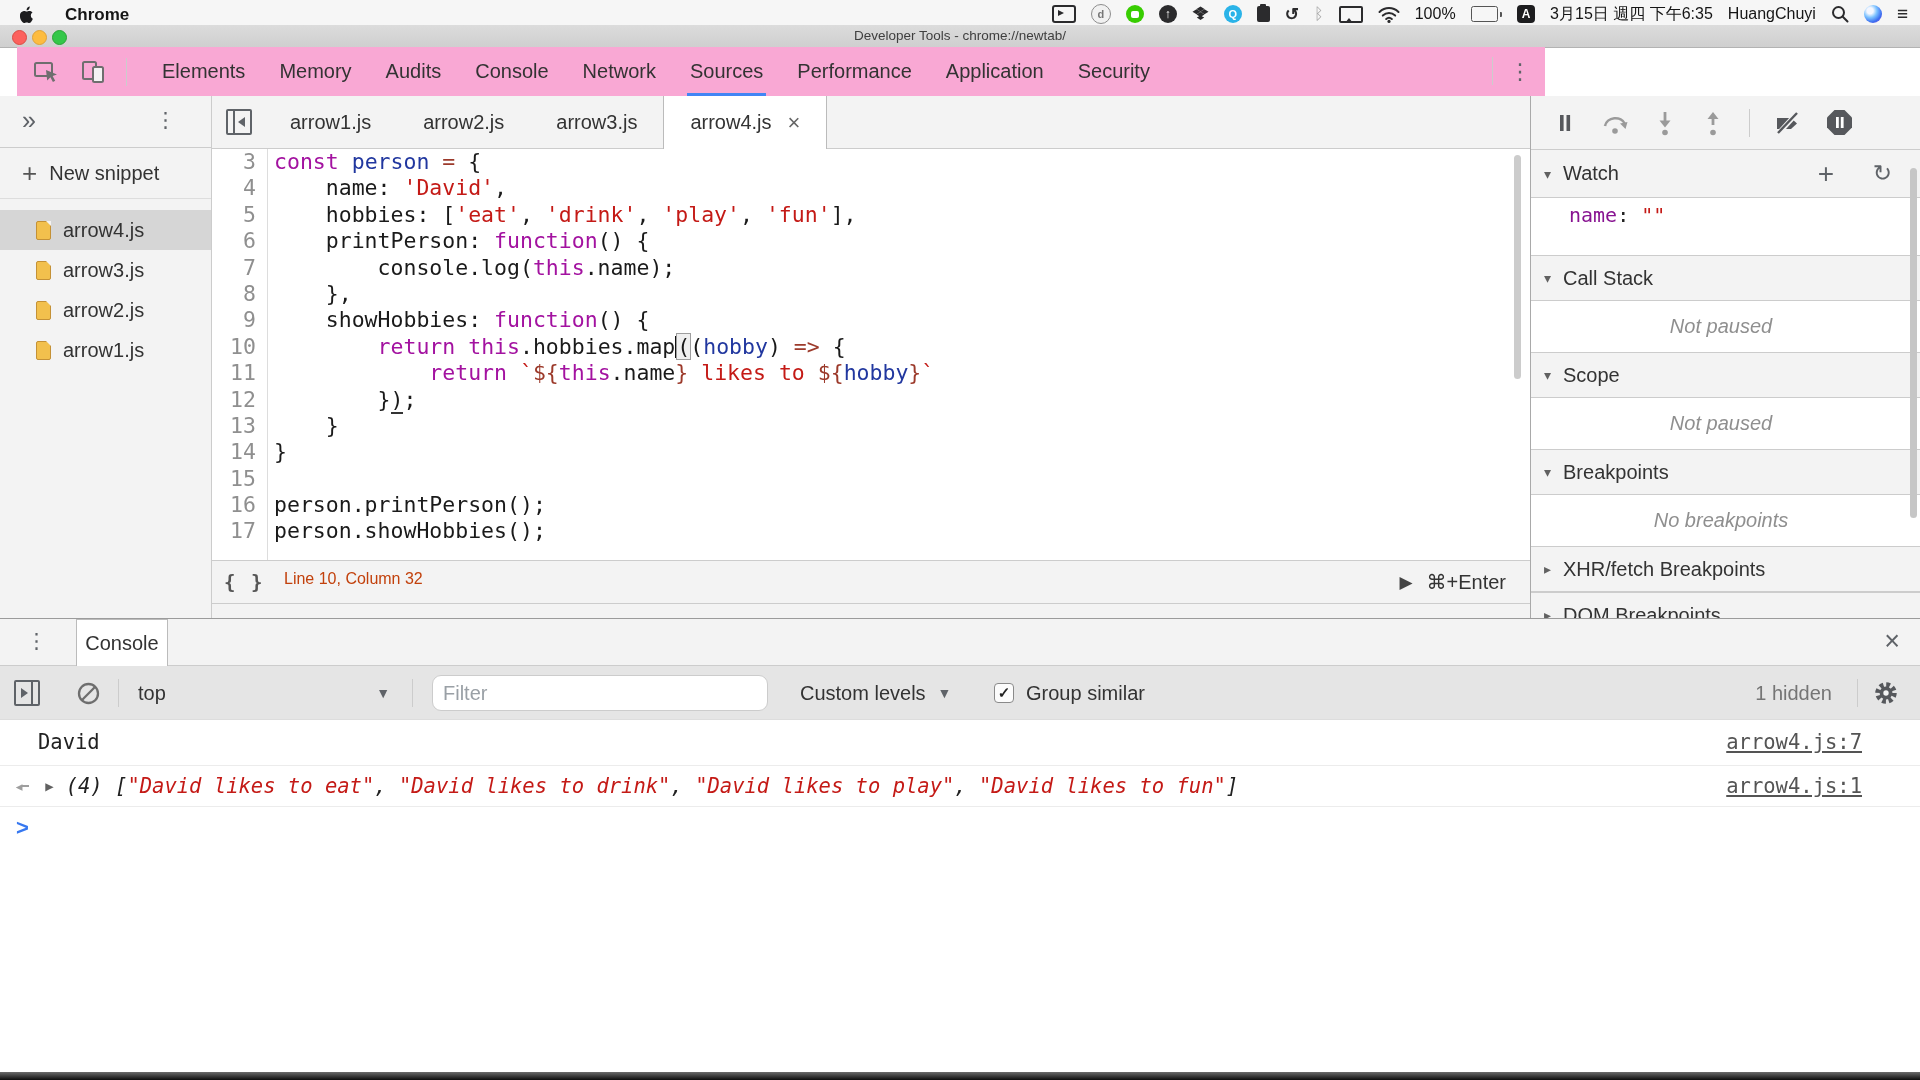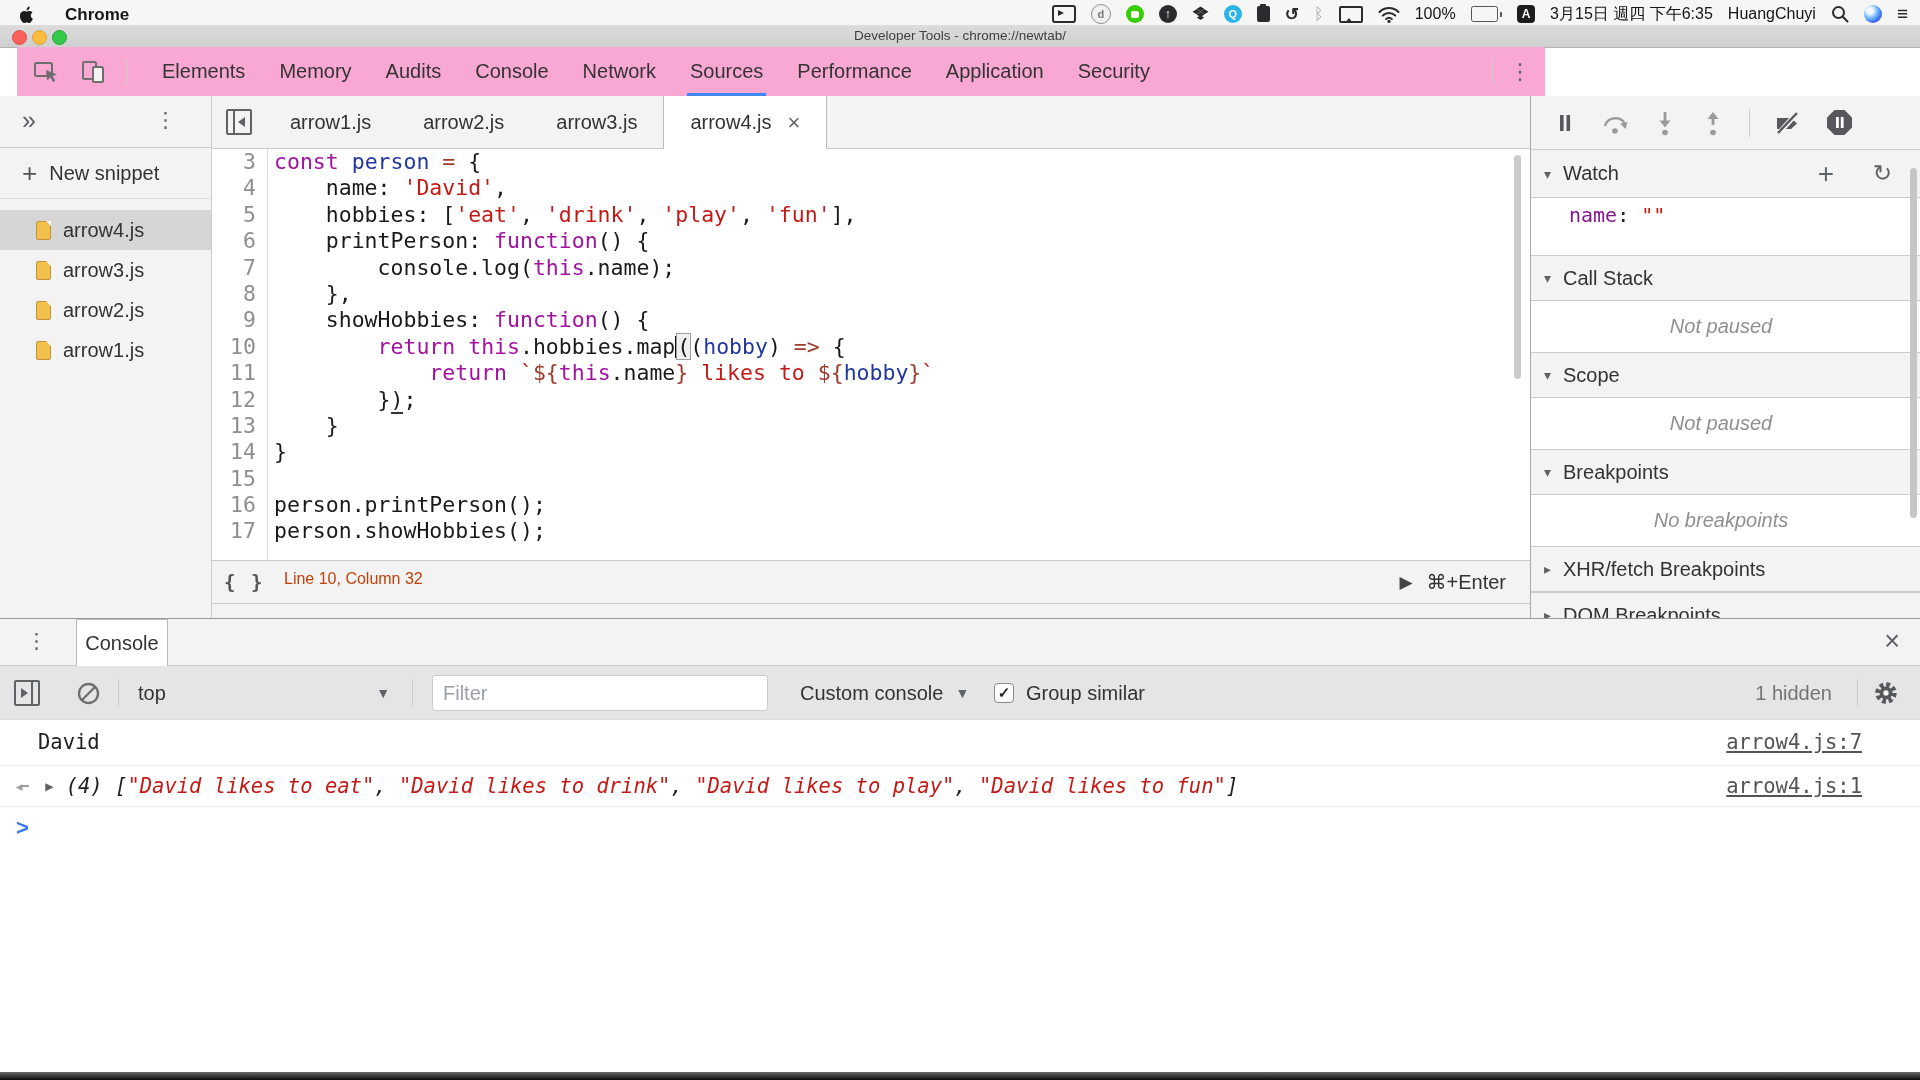--- a/index.html
+++ b/index.html
@@ -133,21 +133,21 @@
   #con-toolbar{position:absolute;left:0;top:47px;width:1920px;height:54px;background:#e5e5e5;border-bottom:1px solid #ddd;box-sizing:border-box}
   .ct{position:absolute;top:0;height:54px;display:flex;align-items:center;font-size:20px;color:#333}
   #con-sidebar-ic{left:14px}
   .box-ic{width:26px;height:26px;border:2px solid #5f6368;border-radius:2px;position:relative;box-sizing:border-box}
   .box-ic .tri{position:absolute;left:5px;top:6px;border-top:5px solid transparent;border-bottom:5px solid transparent;border-left:7px solid #5f6368}
   .box-ic .vl{position:absolute;left:15px;top:0;width:2px;height:22px;background:#5f6368}
   #con-clear{left:76px}
   #ctx-sel{left:138px;width:252px;justify-content:space-between}
   #ctx-sel .dd,#levels .dd{font-size:14px;color:#5f6368}
   #filter-box{left:432px;top:9px;height:36px}
-  #filter-box input{width:336px;height:36px;border:1px solid #ccc;border-radius:3px;background:#fff;
+  #filter-box input{width:336px;height:36px;border:1px solid #ccc;border-radius:9px;background:#fff;
                     font-size:20px;font-family:"Liberation Sans",sans-serif;color:#333;padding:0 10px;box-sizing:border-box;outline:none}
   #filter-box input::placeholder{color:#9aa0a6}
   #levels{left:800px;gap:12px}
   #grp{left:994px;gap:12px}
   .cbx{width:20px;height:20px;border:1.5px solid #8a8a8a;border-radius:4px;background:#fcfcfc;
        display:flex;align-items:center;justify-content:center;font-size:15px;color:#222;font-weight:bold;box-sizing:border-box}
   #hidden-ct{right:88px;left:auto;color:#757575}
   #con-tb-sep{position:absolute;right:62px;top:13px}
   #con-gear{position:absolute;right:22px;top:15px}
   .con-row{position:absolute;left:0;width:1920px;border-bottom:1px solid #ececec;
@@ -475,21 +475,21 @@
     <span class="vsep" style="position:absolute;left:118px;top:13px"></span>
     <span class="ct" id="ctx-sel">
       <span>top</span>
       <span class="dd">▼</span>
     </span>
     <span class="vsep" style="position:absolute;left:412px;top:13px"></span>
     <span class="ct" id="filter-box">
       <input type="text" placeholder="Filter" style="">
     </span>
     <span class="ct" id="levels">
-      <span>Custom console</span>
+      <span>Custom levels</span>
       <span class="dd">▼</span>
     </span>
     <span class="ct" id="grp">
       <span class="cbx">✓</span>
       <span>Group similar</span>
     </span>
     <span class="ct" id="hidden-ct">1 hidden</span>
     <span class="vsep" id="con-tb-sep"></span>
     <span id="con-gear">
       <svg width="24" height="24" viewBox="0 0 24 24">

